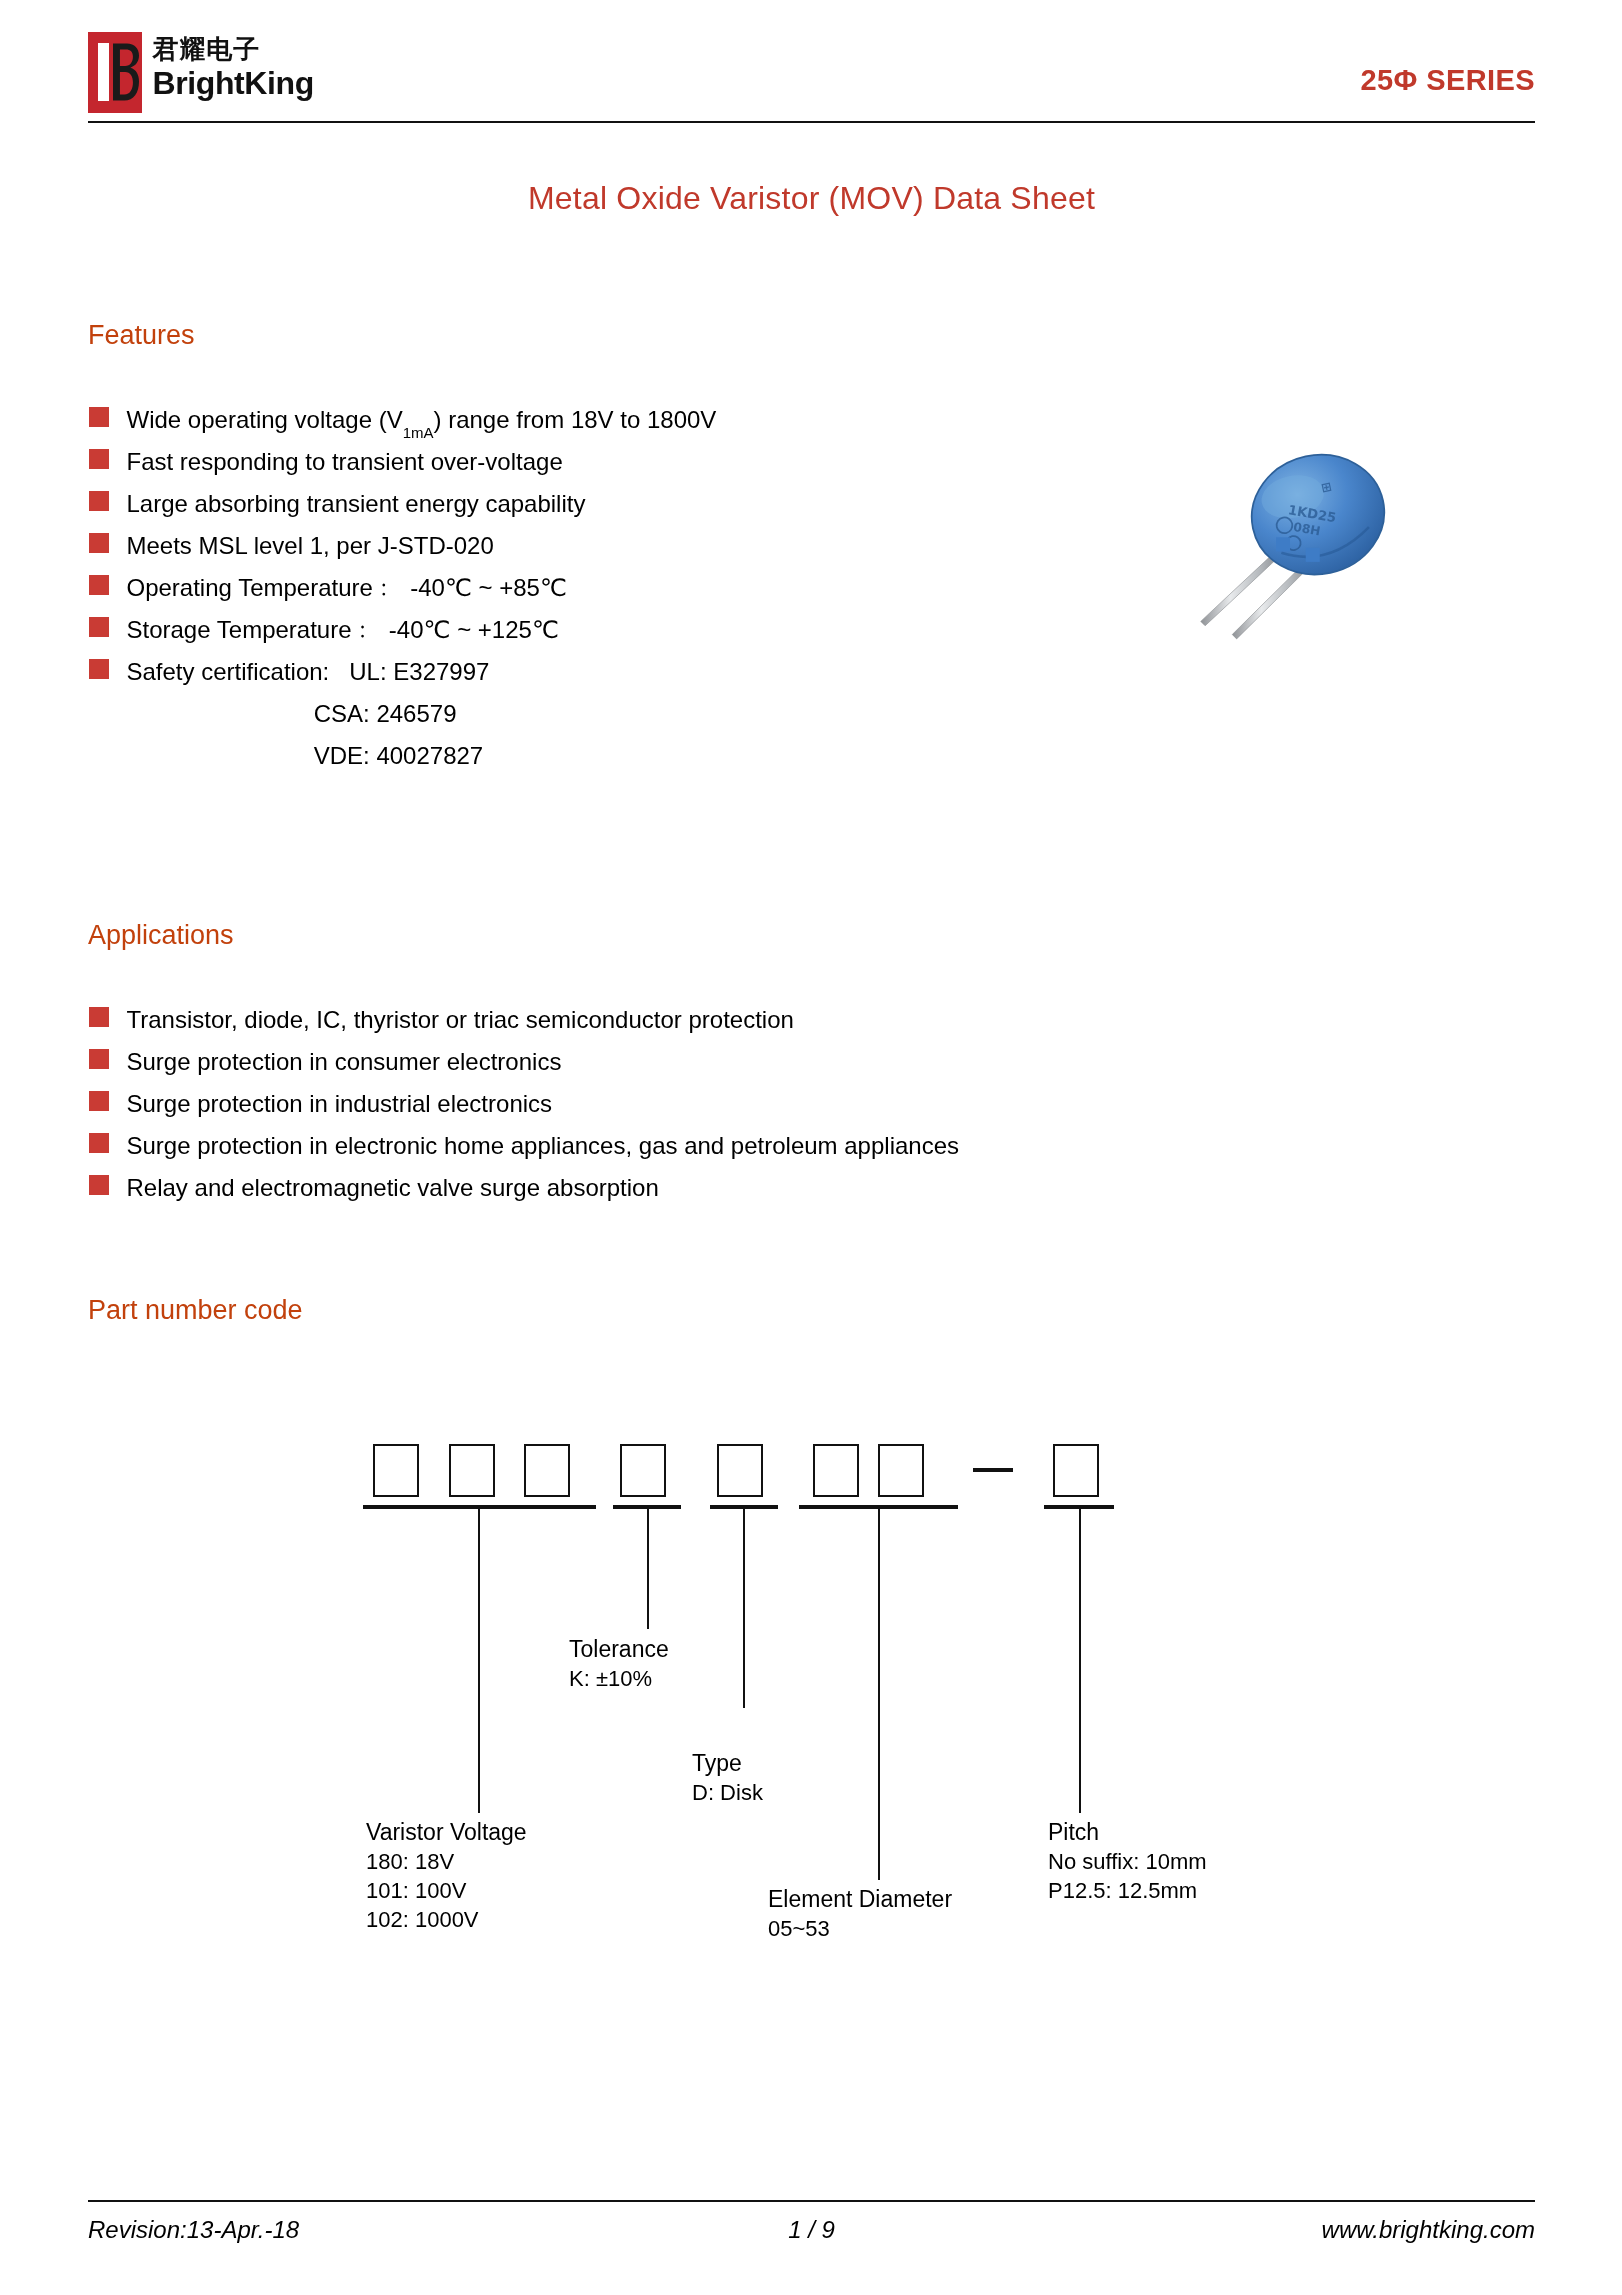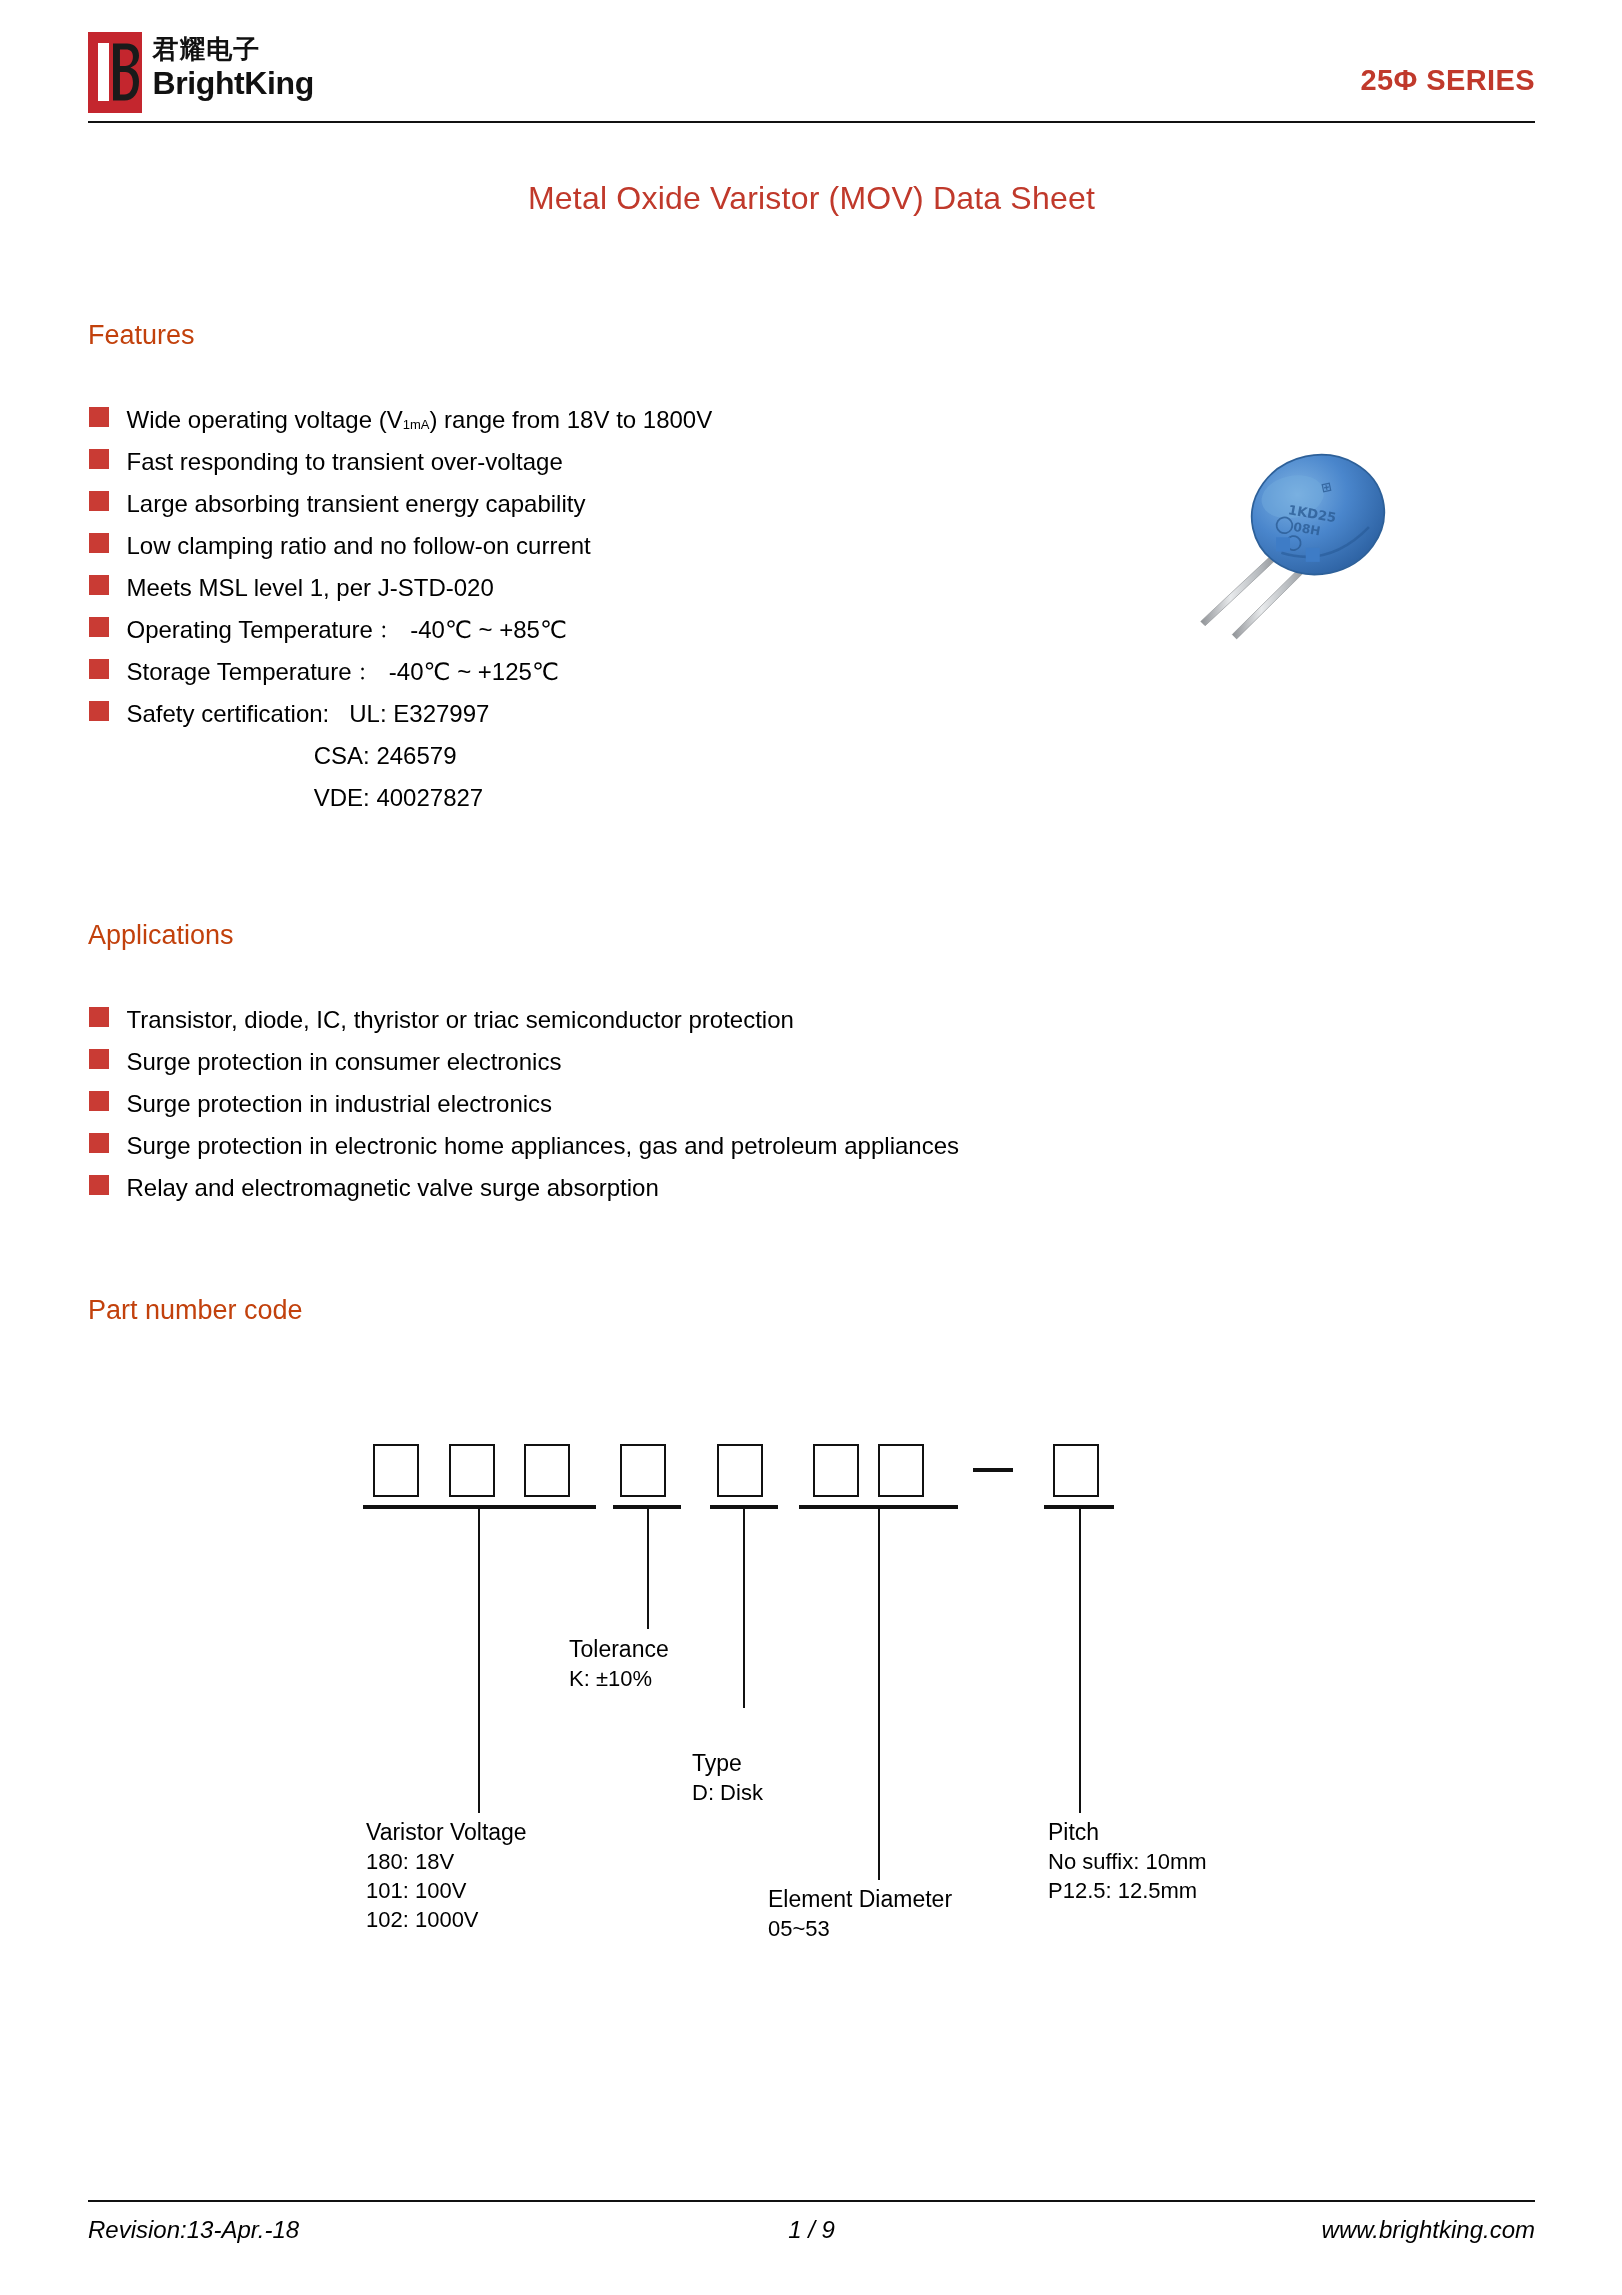--- a/index.html
+++ b/index.html
@@ -52,21 +52,21 @@
   }
 
   
   .blist{position:absolute;}
   .brow{display:flex;align-items:flex-start;margin-bottom:0;}
   .bsq{
     width:20px;height:20px;background:#C93B34;flex:0 0 auto;
     margin-top:8px;margin-right:17.5px;
   }
   .btxt{font-size:24px;line-height:42px;color:#000;white-space:pre;}
-  .btxt sub{font-size:13px;line-height:0;vertical-align:baseline;position:relative;top:1px;}
+  .btxt sub{font-size:15px;line-height:0;vertical-align:baseline;position:relative;top:10px;}
   .cont-line{font-size:24px;line-height:42px;color:#000;white-space:pre;}
 
   
   .photo{position:absolute;left:1178px;top:434px;width:245px;height:219px;}
 
   
   .pnc{position:absolute;left:0;top:0;width:1623px;height:2295px;pointer-events:none;}
   .pbox{
     position:absolute;border:2.6px solid #111;background:#fff;box-sizing:border-box;
   }
@@ -122,24 +122,20 @@
         <div class="bsq"></div>
         <div class="btxt">Wide operating voltage (V<sub>1mA</sub>) range from 18V to 1800V</div>
       </div>
       <div class="brow">
         <div class="bsq"></div>
         <div class="btxt">Fast responding to transient over-voltage</div>
       </div>
       <div class="brow">
         <div class="bsq"></div>
         <div class="btxt">Large absorbing transient energy capability</div>
-      </div>
-      <div class="brow">
-        <div class="bsq"></div>
-        <div class="btxt">Low clamping ratio and no follow-on current</div>
       </div>
       <div class="brow">
         <div class="bsq"></div>
         <div class="btxt">Meets MSL level 1, per J-STD-020</div>
       </div>
       <div class="brow">
         <div class="bsq"></div>
         <div class="btxt">Operating Temperature﹕  -40℃ ~ +85℃</div>
       </div>
       <div class="brow">

